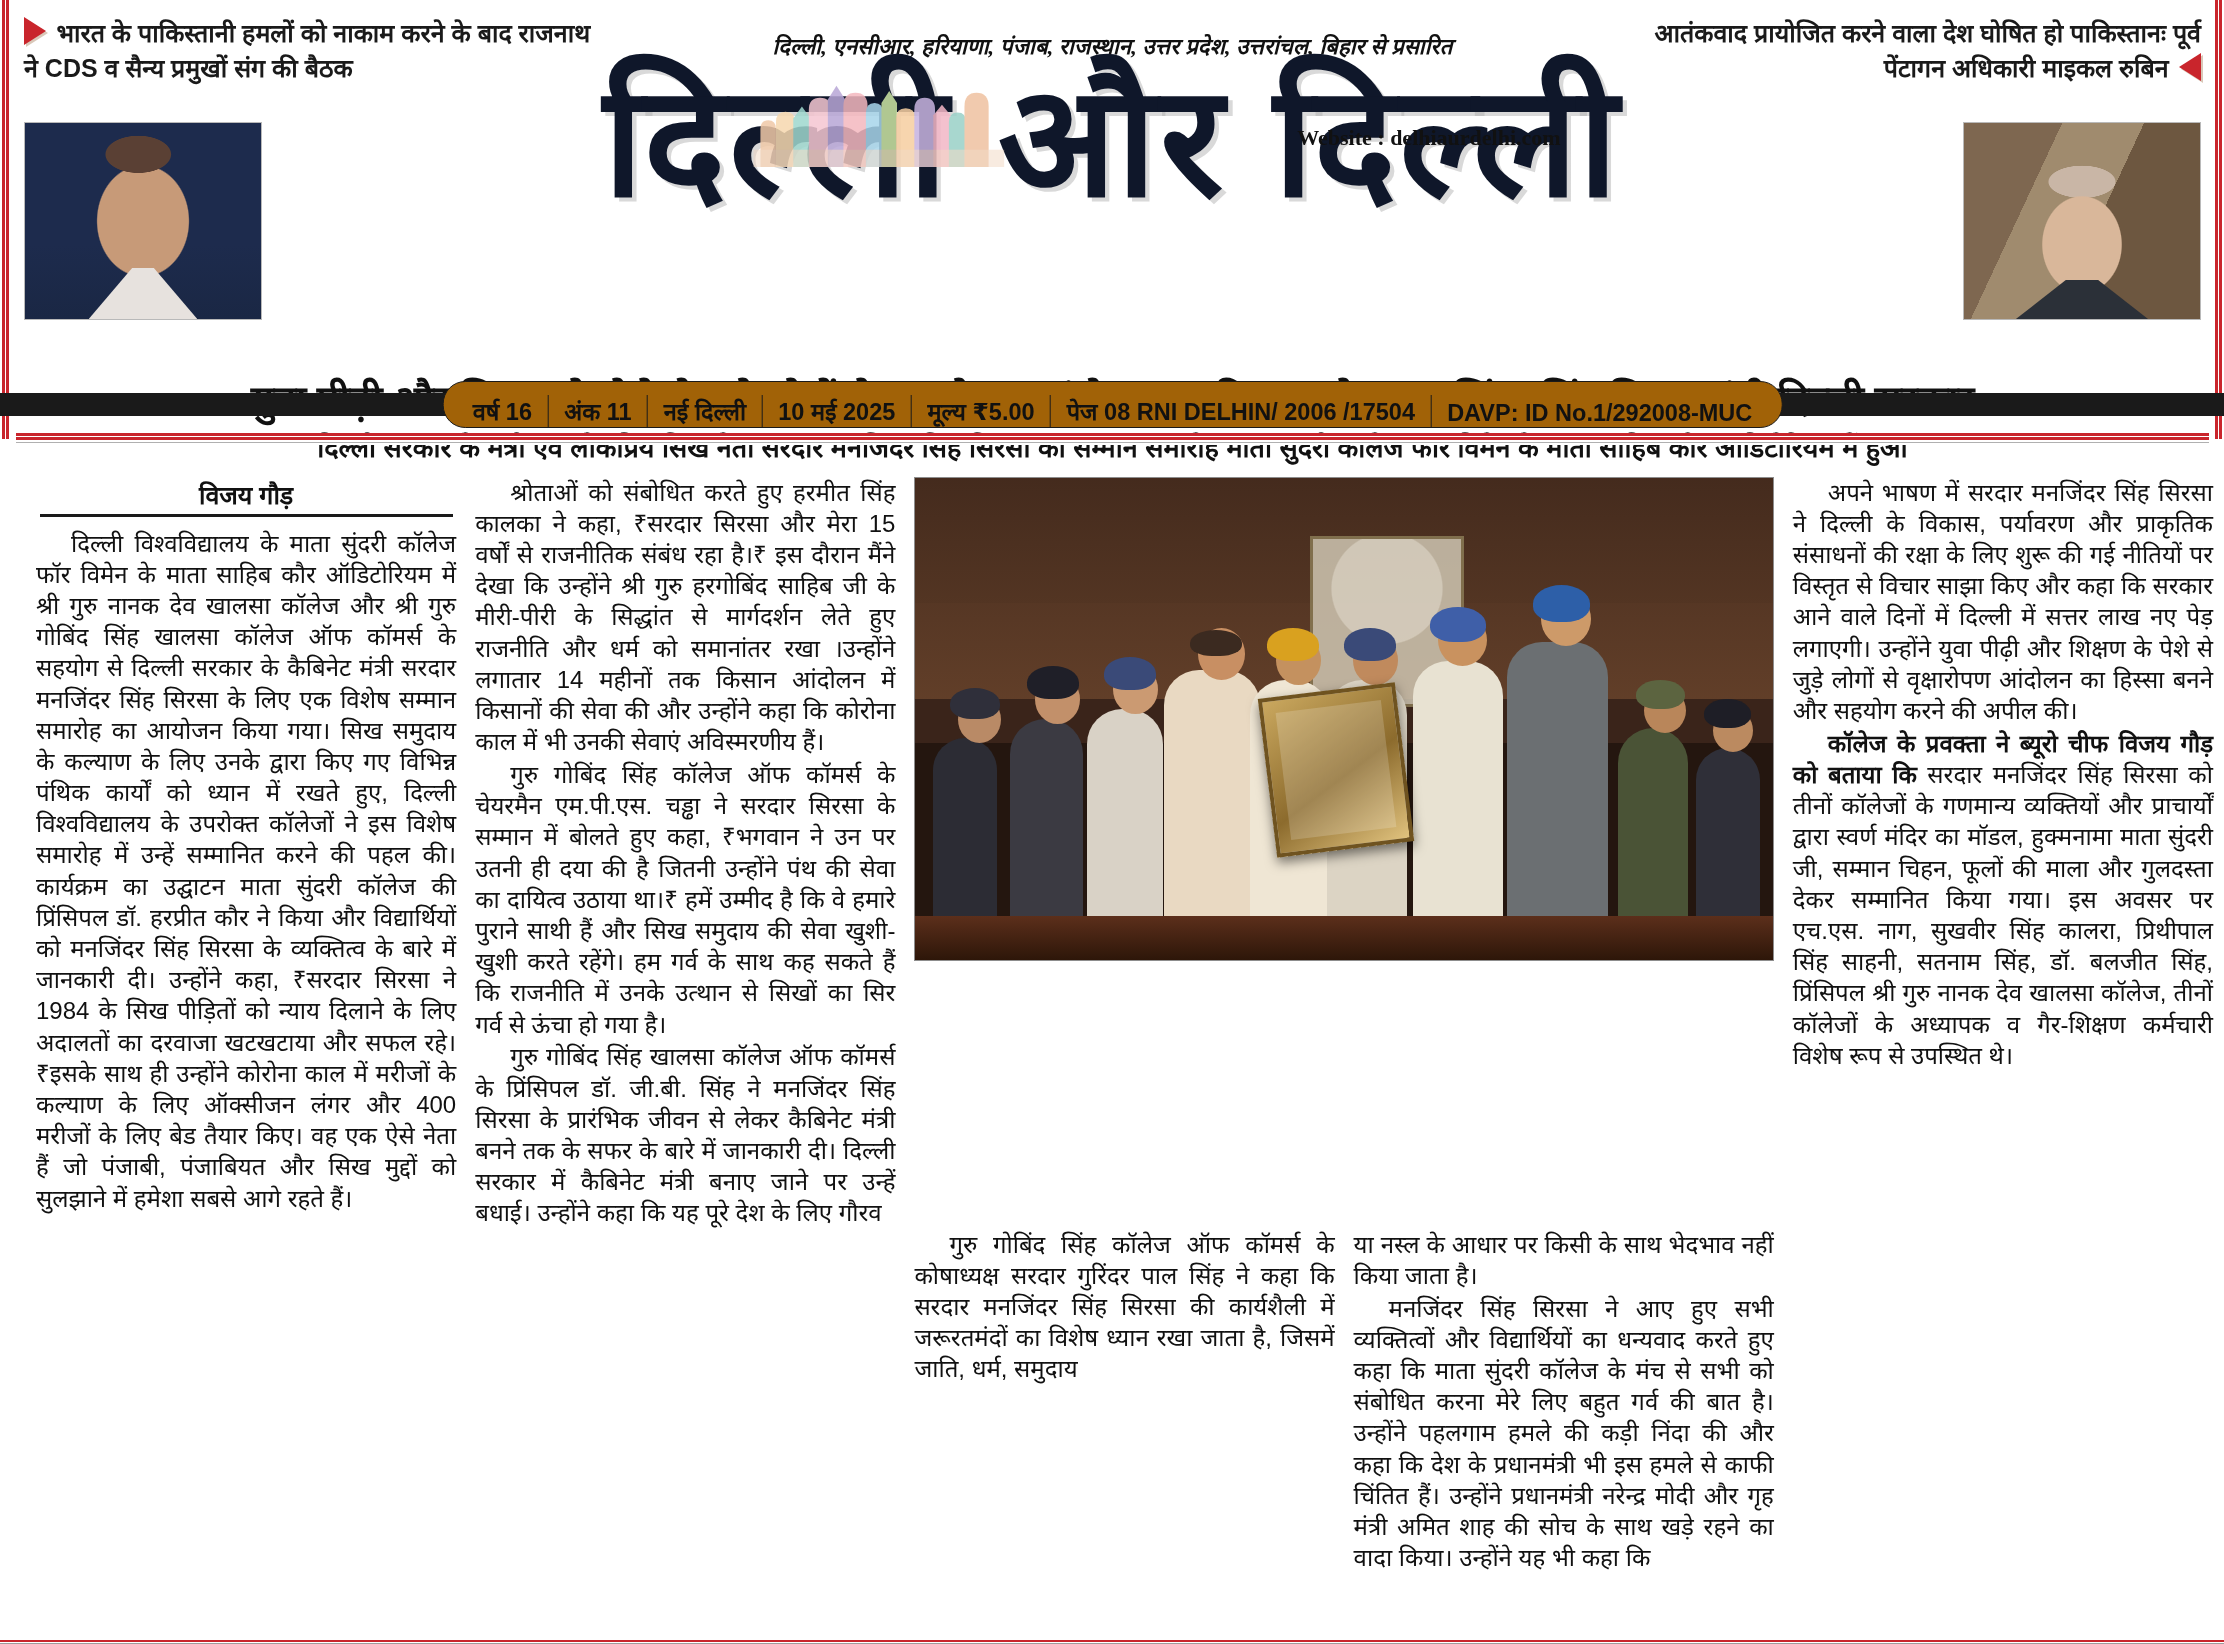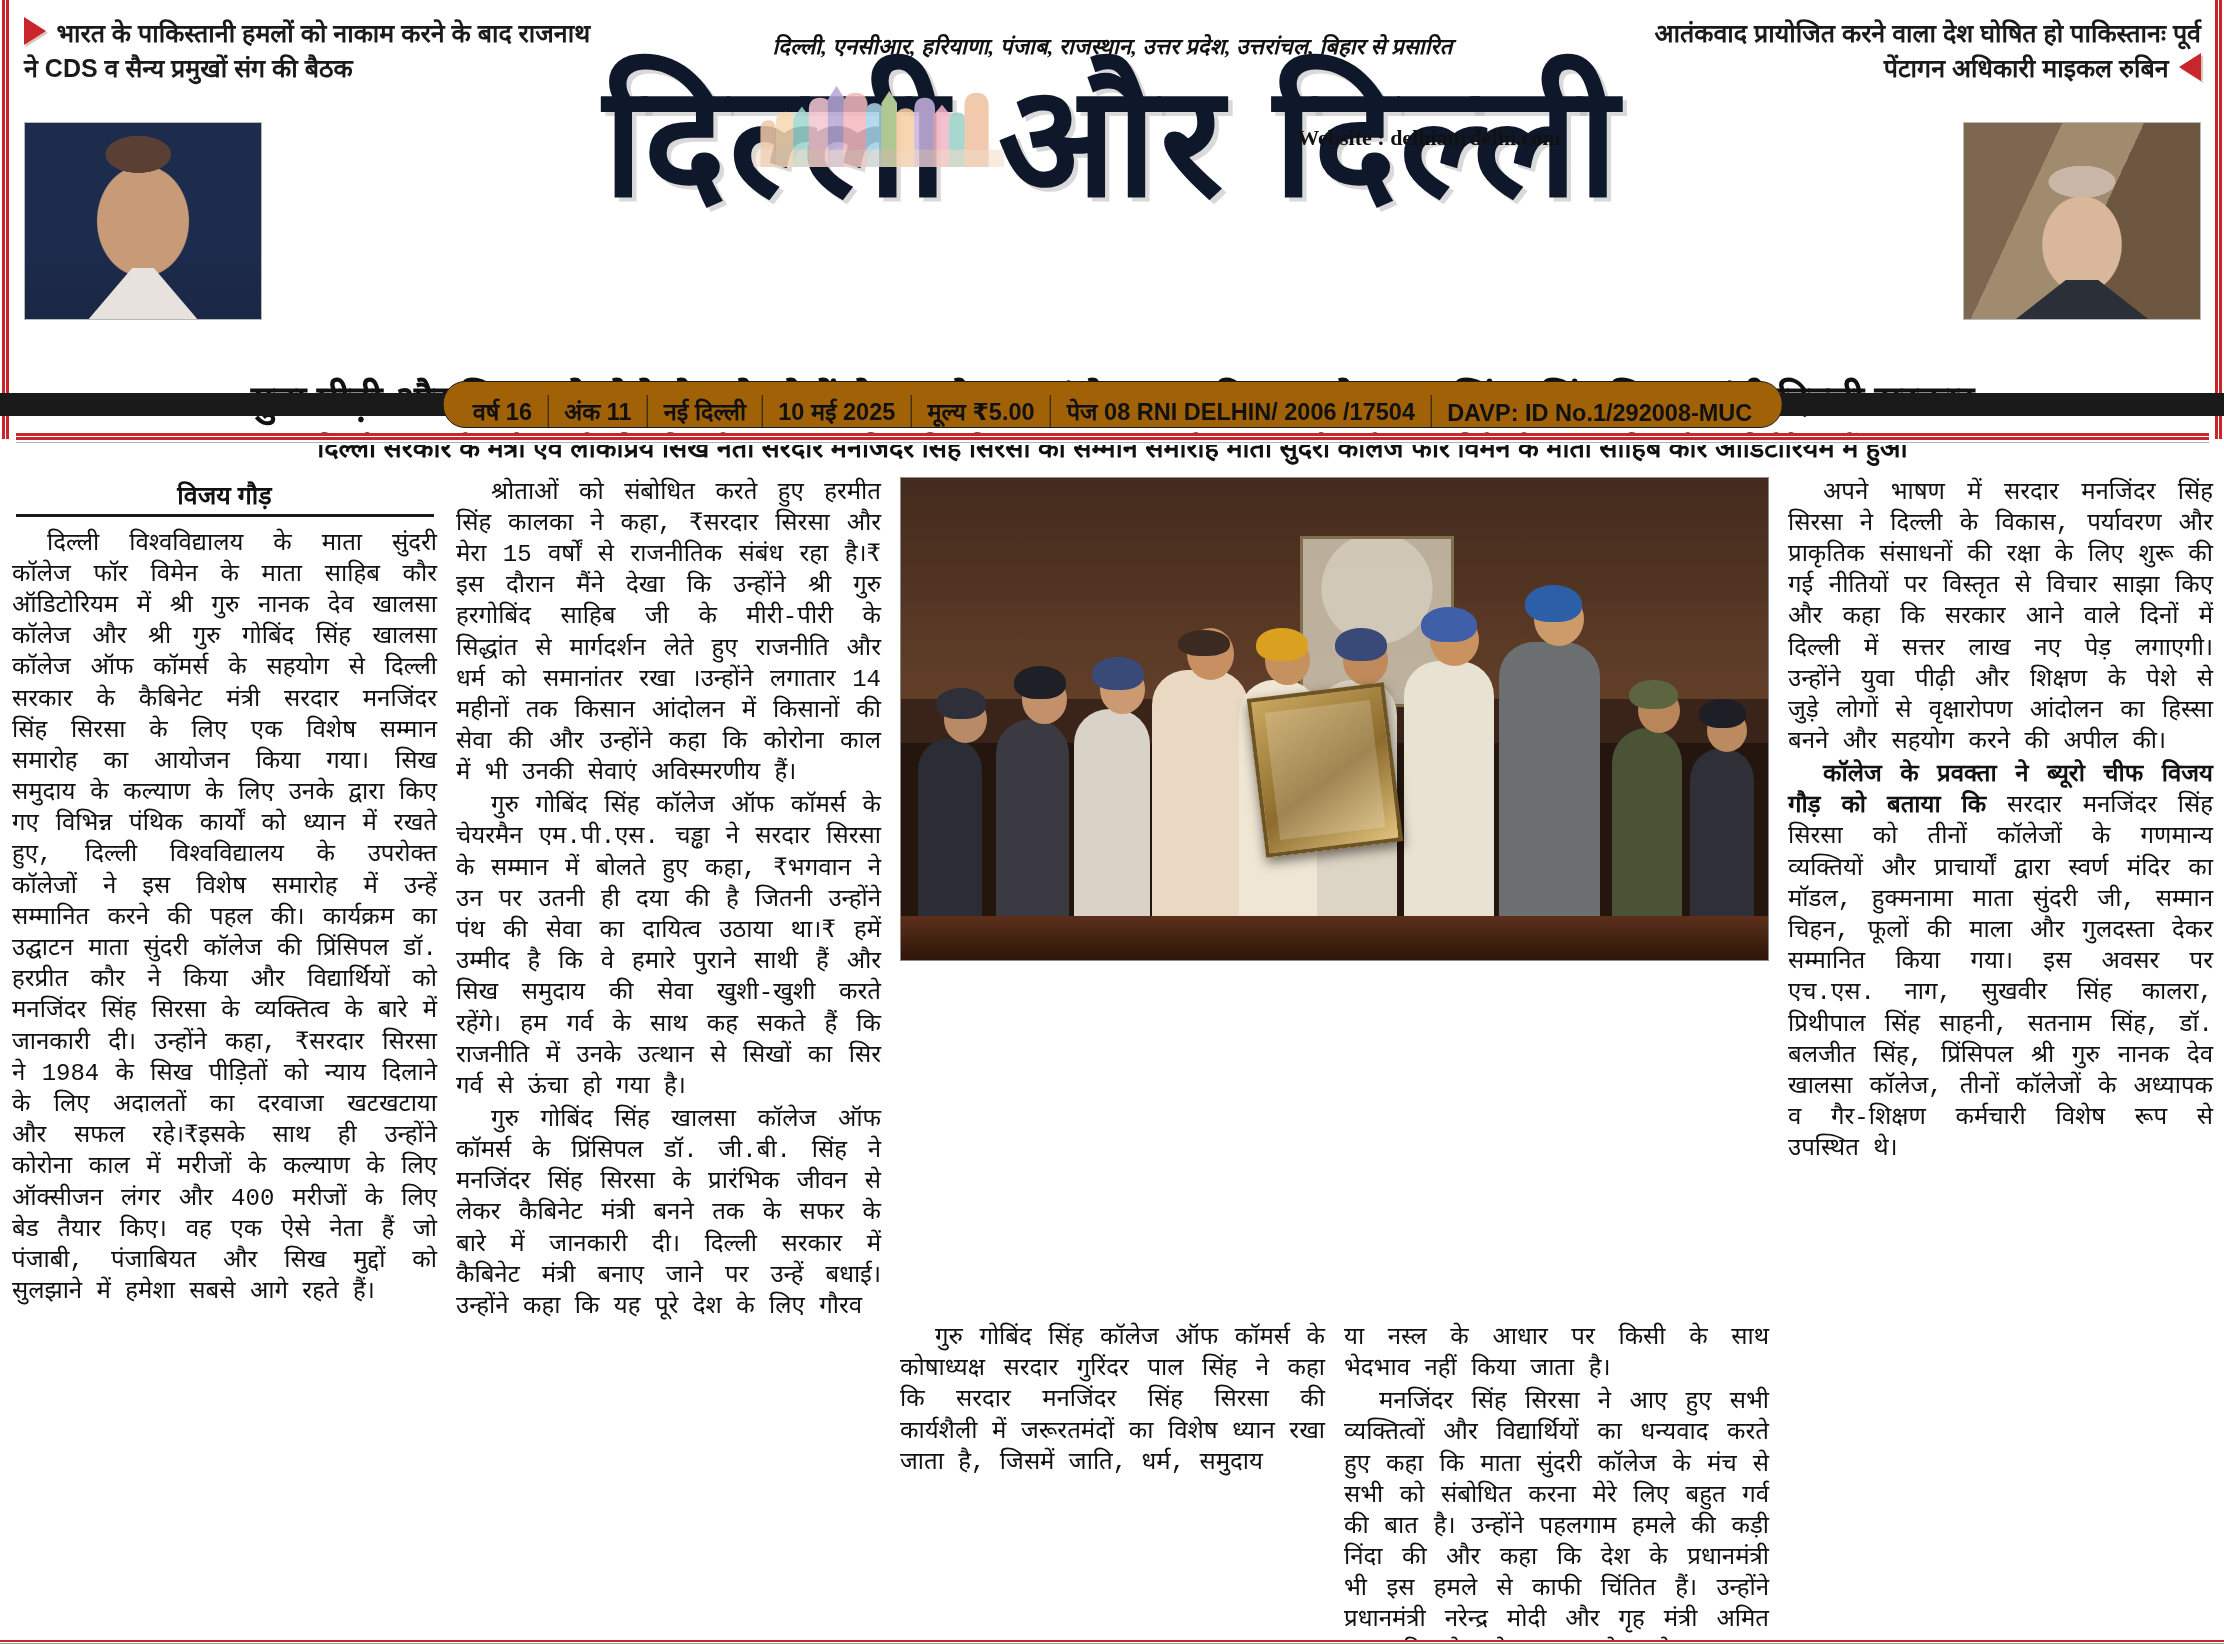--- a/index.html
+++ b/index.html
@@ -230,39 +230,40 @@
 
   
   #article {
     position: relative;
     margin-top: 12px;
     padding: 0 12px 8.7px 12px;
     display: grid;
     grid-template-columns: repeat(5, 1fr);
     column-gap: 19px;
     height: 1017px;
+    margin-left: 24px;
   }
   .col { position: relative; }
 
   .byline {
     text-align: center;
     font-family: "Liberation Sans", "DejaVu Sans", sans-serif;
     font-weight: 700;
     font-size: 25px;
     color: #111;
     padding-bottom: 3.5px;
   }
   .byline-rule {
     border-bottom: 3.5px solid #1a1a1a;
     margin: 0 3.5px 10.4px 3.5px;
   }
 
   p.body {
     margin: 0;
-    font-family: Liberation Mono, monospace;
+    font-family: Liberation Sans, sans-serif;
     font-size: 24px;
     line-height: 1.30;
     text-align: justify;
     text-justify: inter-word;
     text-indent: 35px;
     color: #111;
     hyphens: none;
   }
   p.body + p.body { margin-top: 1.7px; }
   p.body.noind { text-indent: 0; }

